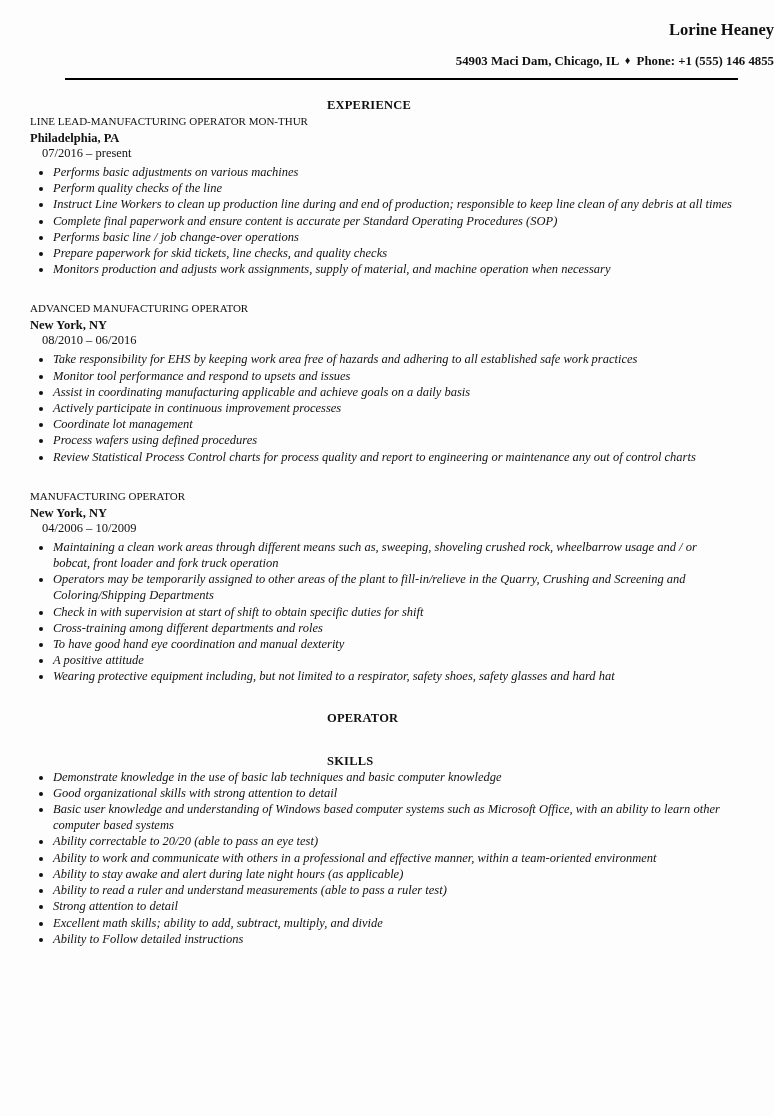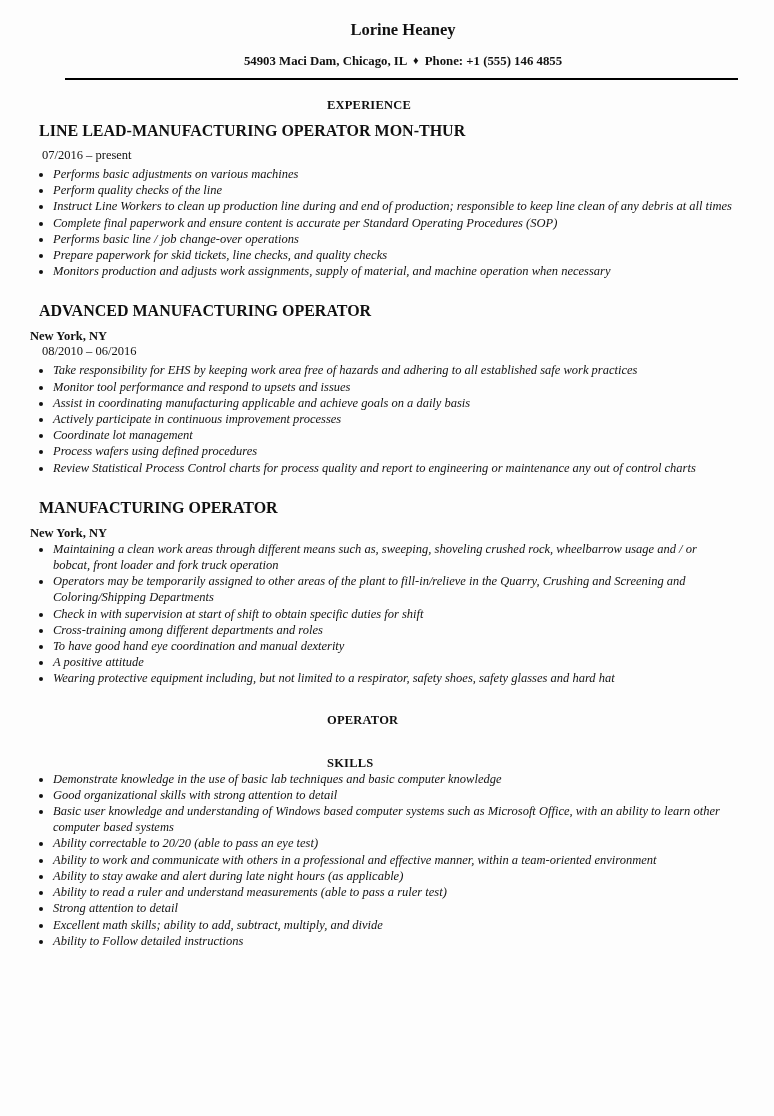--- a/index.html
+++ b/index.html
@@ -17,21 +17,21 @@
     overflow: hidden;
   }
   .page {
     width: 774px;
     height: 1116px;
     background: #fdfdfd;
     box-sizing: border-box;
     padding-top: 20px;
   }
   
-  .resume-header { text-align: center; padding-left: 32px; }
+  .resume-header { text-align: right; padding-left: 32px; }
   .person-name {
     font-size: 16.5px;
     font-weight: bold;
     margin: 0 0 14px 0;
     line-height: 19px;
   }
   .contact-line {
     font-size: 12.8px;
     font-weight: bold;
     line-height: 15px;
@@ -65,23 +65,23 @@
   }
   .section-content { flex: 1; min-width: 0; }
 
   .experience-row { margin-top: 16px; }
   .education-row  { margin-top: 24px; }
   .skills-row     { margin-top: 26px; }
 
   
   .job + .job { margin-top: 23px; }
   .job-title {
-    font-size: 16px;
-    font-weight: bold;
-    margin: 9px;
+    font-size: 11px;
+    font-weight: normal;
+    margin: 0;
     line-height: 17px;
   }
   .job-location {
     font-weight: bold;
     line-height: 16px;
   }
   .job-dates {
     line-height: 15px;
     margin-bottom: 3px;
     margin-left: 12px;
@@ -122,20 +122,21 @@
     </div>
     <hr class="header-rule">
   </header>
 
   <section class="section-row experience-row">
     <div class="section-label">EXPERIENCE</div>
     <div class="section-content">
 
   <article class="job">
     <h2 class="job-title">LINE LEAD-MANUFACTURING OPERATOR MON-THUR</h2>
+    <div class="job-location">Philadelphia, PA</div>
     <div class="job-dates">07/2016 – present</div>
     <ul class="bullet-list">
             <li>Performs basic adjustments on various machines</li>
             <li>Perform quality checks of the line</li>
             <li>Instruct Line Workers to clean up production line during and end of production; responsible to keep line clean of any debris at all times</li>
             <li>Complete final paperwork and ensure content is accurate per Standard Operating Procedures (SOP)</li>
             <li>Performs basic line / job change-over operations</li>
             <li>Prepare paperwork for skid tickets, line checks, and quality checks</li>
             <li>Monitors production and adjusts work assignments, supply of material, and machine operation when necessary</li>
           </ul>
@@ -152,20 +153,21 @@
             <li>Actively participate in continuous improvement processes</li>
             <li>Coordinate lot management</li>
             <li>Process wafers using defined procedures</li>
             <li>Review Statistical Process Control charts for process quality and report to engineering or maintenance any out of control charts</li>
           </ul>
   </article>
 
   <article class="job">
     <h2 class="job-title">MANUFACTURING OPERATOR</h2>
     <div class="job-location">New York, NY</div>
+    <div class="job-dates">04/2006 – 10/2009</div>
     <ul class="bullet-list">
             <li>Maintaining a clean work areas through different means such as, sweeping, shoveling crushed rock, wheelbarrow usage and / or bobcat, front loader and fork truck operation</li>
             <li>Operators may be temporarily assigned to other areas of the plant to fill-in/relieve in the Quarry, Crushing and Screening and Coloring/Shipping Departments</li>
             <li>Check in with supervision at start of shift to obtain specific duties for shift</li>
             <li>Cross-training among different departments and roles</li>
             <li>To have good hand eye coordination and manual dexterity</li>
             <li>A positive attitude</li>
             <li>Wearing protective equipment including, but not limited to a respirator, safety shoes, safety glasses and hard hat</li>
           </ul>
   </article>

